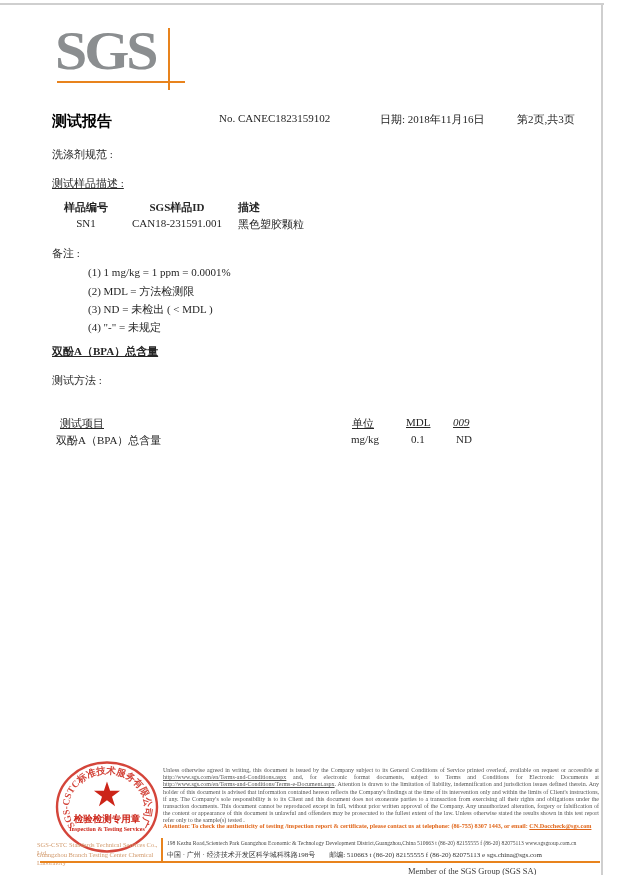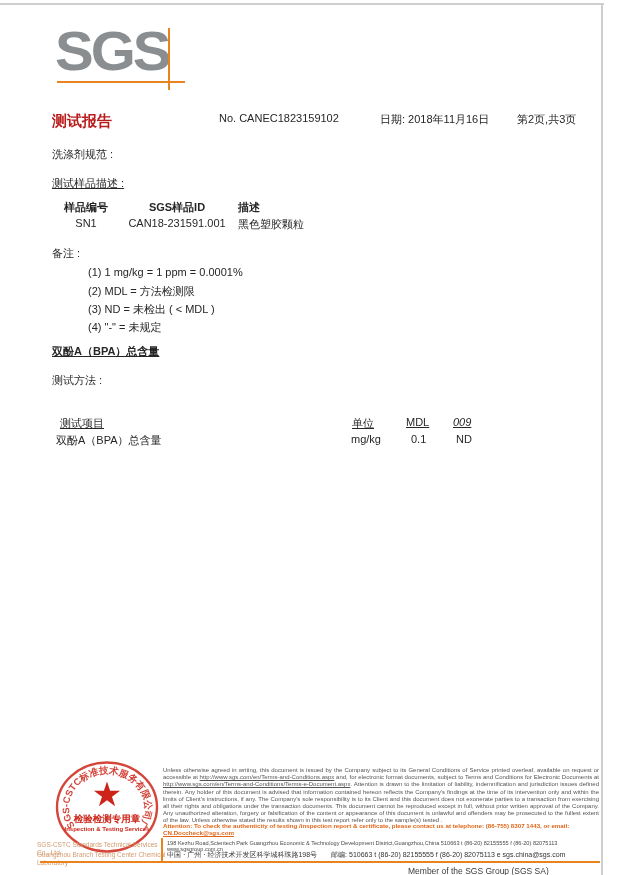--- a/index.html
+++ b/index.html
@@ -1,30 +1,30 @@
 <!DOCTYPE html>
 <html><head>
 <meta charset="utf-8">
 <style>
   * { margin:0; padding:0; box-sizing:border-box; }
   body { background:#ffffff; font-family:"Liberation Sans", sans-serif; }
-  .page { position:relative; width:619px; height:875px; background:#fff; overflow:hidden; color:#262626; }
+  .page { position:relative; width:619px; height:875px; background:#fff; overflow:hidden; color:#262626;font-family:Liberation Serif, serif; }
 
   .page-border-top   { position:absolute; left:0; top:3px; width:604px; height:2px; background:#cfcfcf; }
   .page-border-right { position:absolute; left:601px; top:3px; width:2px; height:872px; background:#cfcfcf; }
 
   
   .logo-wrap { position:absolute; left:55px; top:22px; width:140px; height:70px; }
   .logo-text { position:absolute; left:0; top:0; font-size:58px; font-weight:bold; letter-spacing:-3px; color:#8b8e90; line-height:1.0; transform:scaleY(0.95); }
   .logo-vline { position:absolute; left:113px; top:6px; width:2px; height:62px; background:#e8831d; }
   .logo-hline { position:absolute; left:2px; top:59px; width:128px; height:2px; background:#e8831d; }
 
   
   .hdr { position:absolute; top:112px; font-size:11px; }
-  .report-title { left:52px; font-size:15px; font-weight:bold; color:#b91c1c; }
+  .report-title { left:52px; font-size:15px; font-weight:bold; color:#000000; }
   .report-no { left:219px; }
   .report-date { left:380px; }
   .report-page { left:517px; }
 
   .body-label { position:absolute; left:52px; font-size:11px; }
   .u { text-decoration:underline; }
   .b { font-weight:bold; }
   .i { font-style:italic; }
 
   .cell { position:absolute; font-size:11px; }

